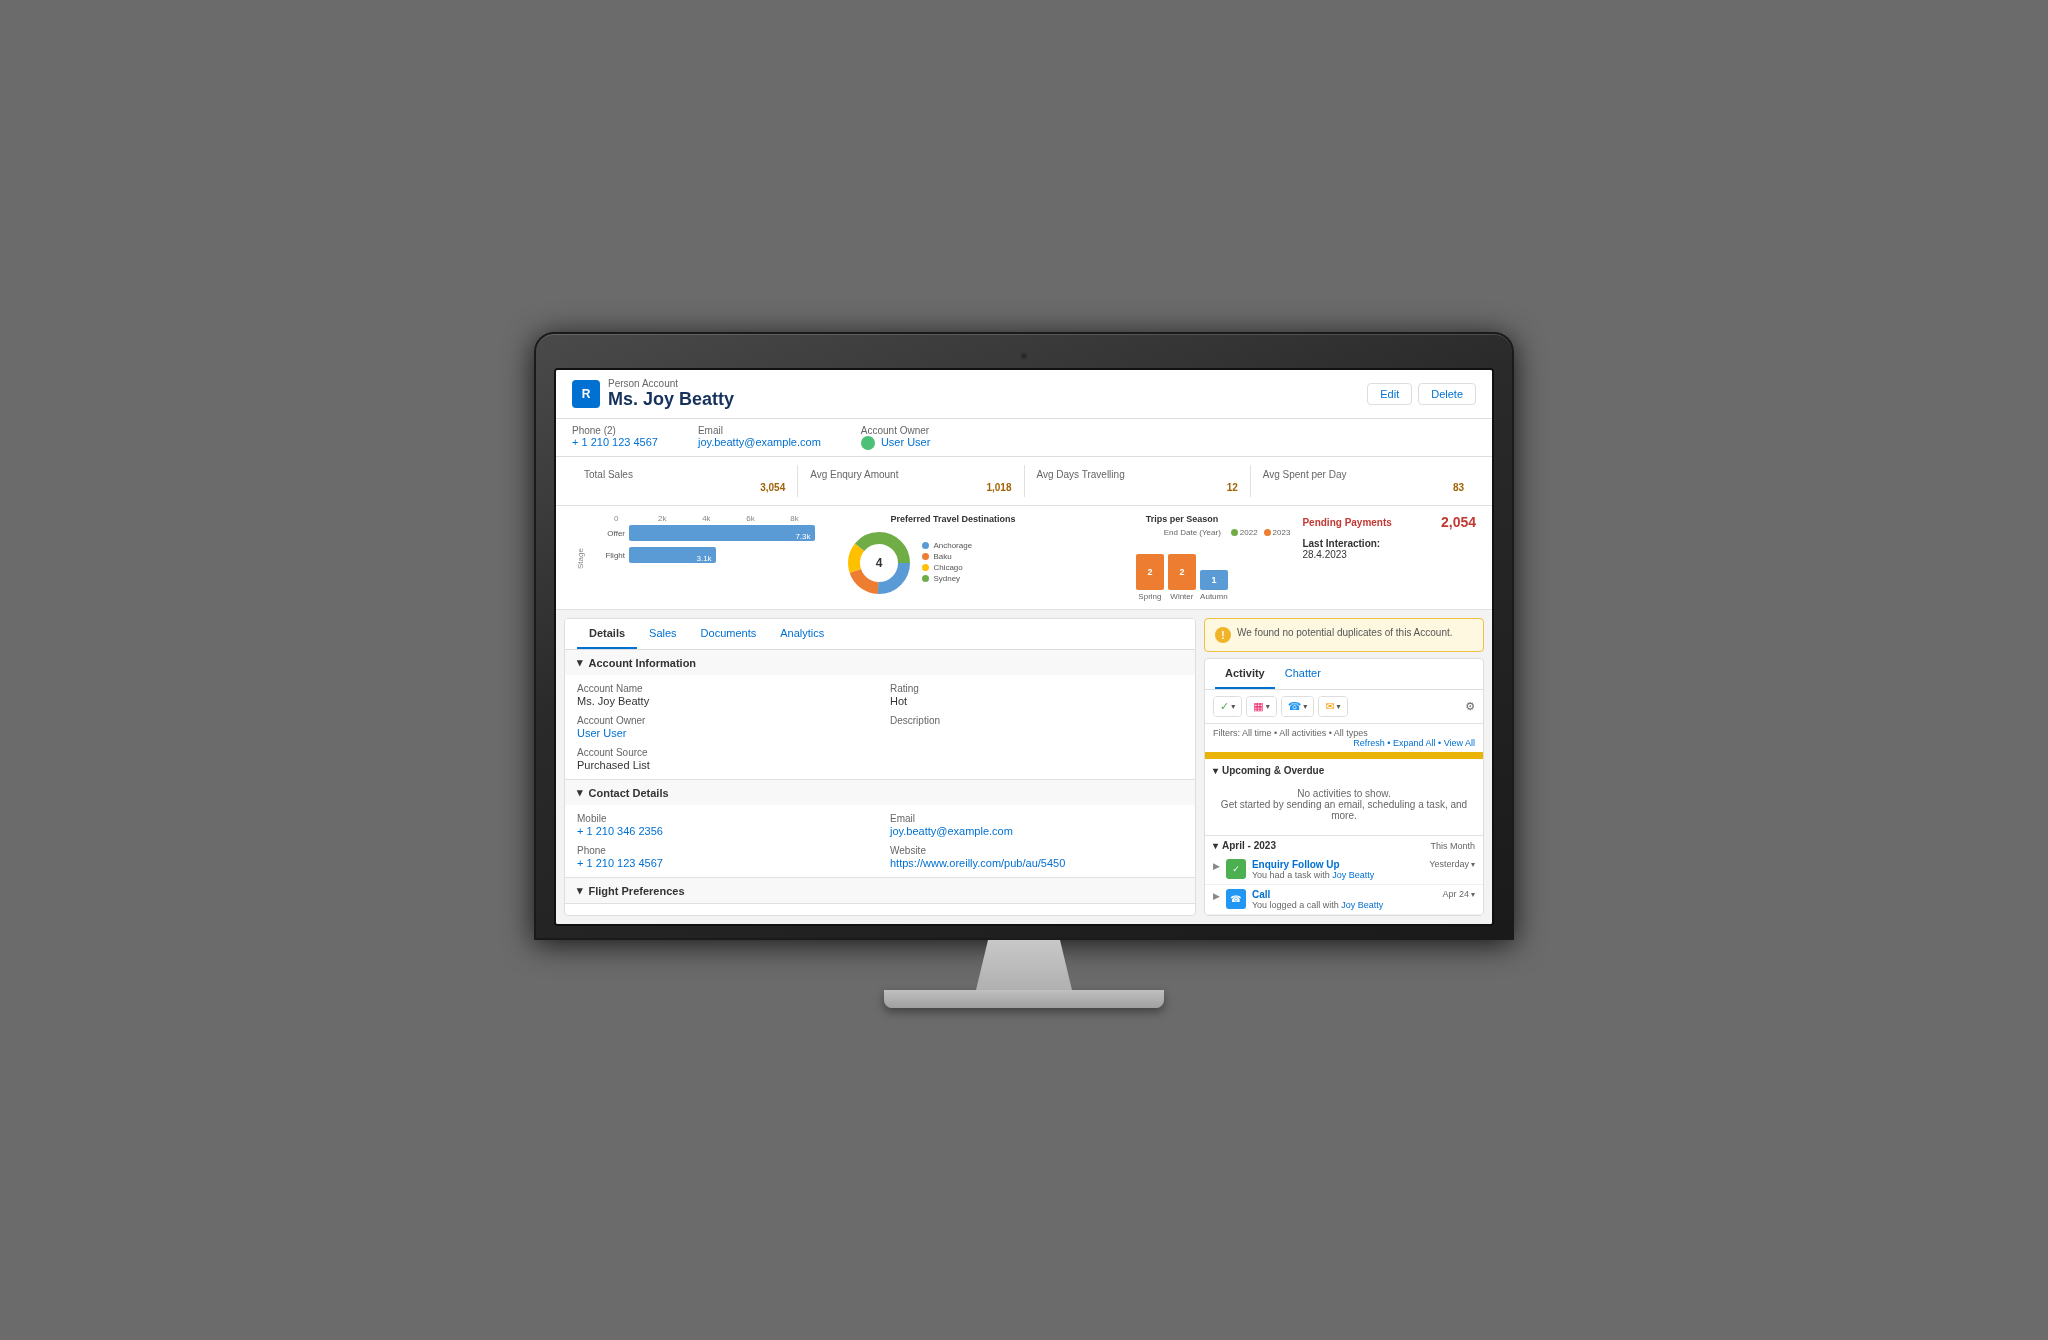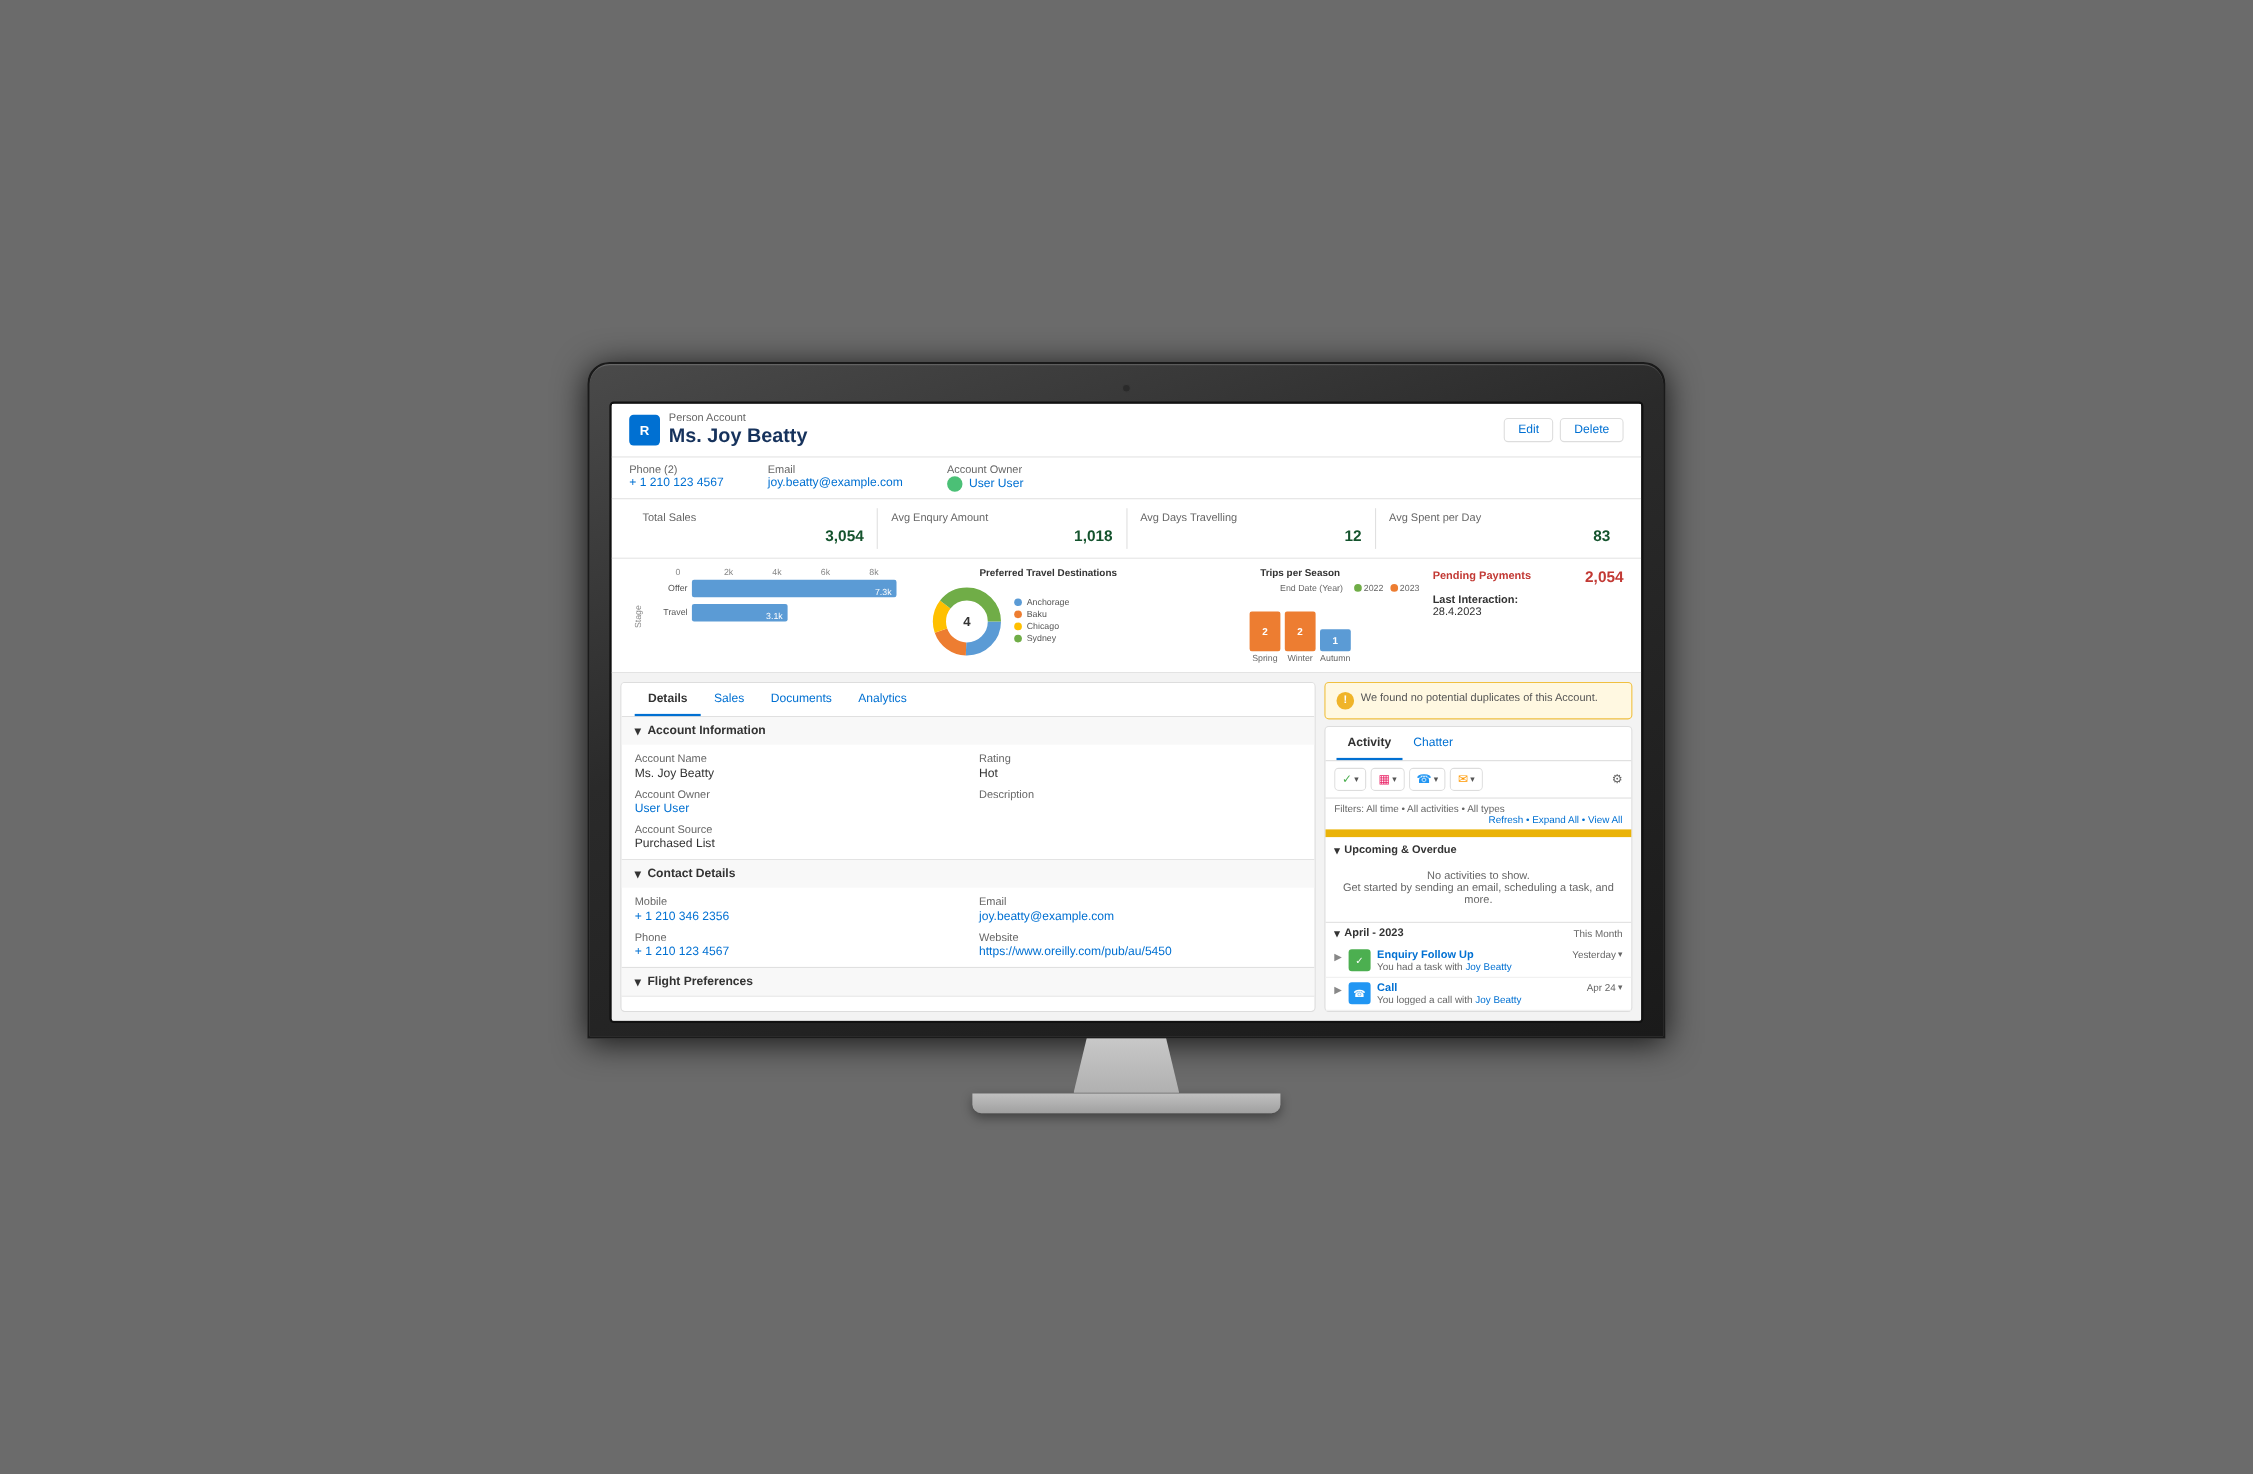--- a/index.html
+++ b/index.html
@@ -170,23 +170,23 @@
 
     .stat-item:last-child { border-right: none; }
 
     .stat-label {
       font-size: 10px;
       color: #666;
       margin-bottom: 2px;
     }
 
     .stat-value {
-      font-size: 14px;
+      font-size: 10px;
       font-weight: 600;
-      color: #14532d;
+      color: #a16207;
       text-align: right;
     }
 
     
     .charts-row {
       background: #fff;
       border-bottom: 1px solid #e0e0e0;
       padding: 8px 16px;
       display: flex;
       gap: 12px;
@@ -721,21 +721,21 @@
             <div style="display:flex; align-items:stretch;">
               <div style="writing-mode:vertical-rl;transform:rotate(180deg);font-size:8px;color:#888;padding-right:4px;">Stage</div>
               <div style="flex:1;">
                 <div class="bar-row">
                   <span class="bar-row-label">Offer</span>
                   <div class="bar-fill" style="width:75%;">
                     <span class="bar-value">7.3k</span>
                   </div>
                 </div>
                 <div class="bar-row">
-                  <span class="bar-row-label">Travel</span>
+                  <span class="bar-row-label">Flight</span>
                   <div class="bar-fill" style="width:35%;">
                     <span class="bar-value">3.1k</span>
                   </div>
                 </div>
               </div>
             </div>
           </div>
 
           <div class="donut-area">
             <div class="donut-title">Preferred Travel Destinations</div>

